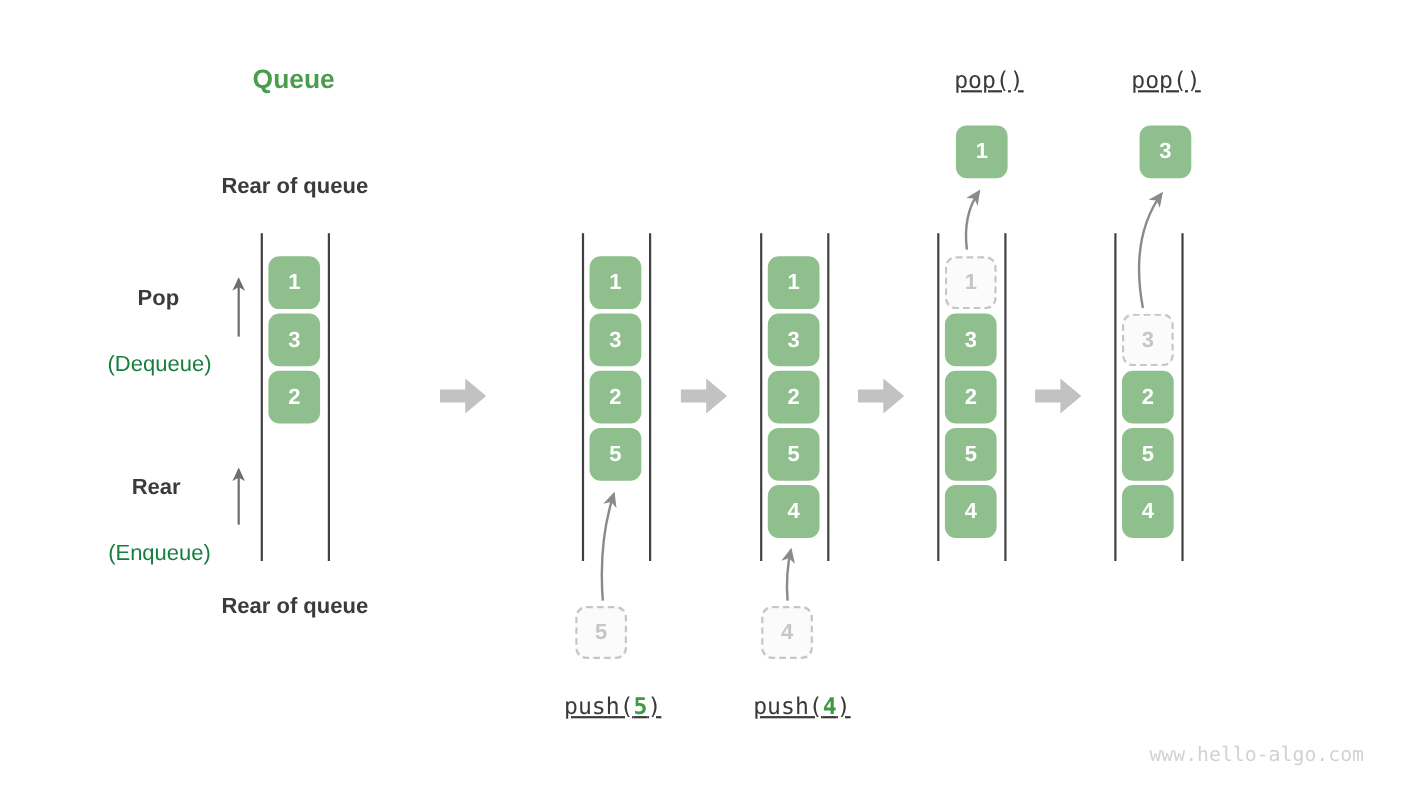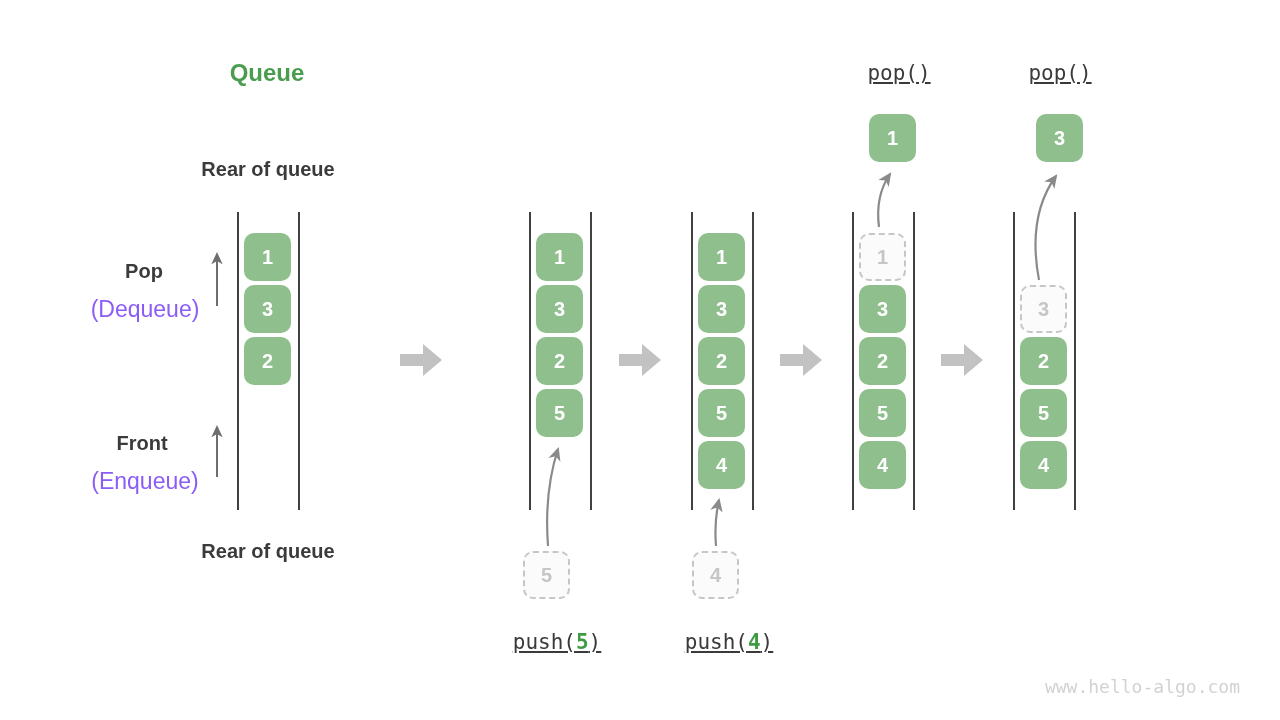--- a/index.html
+++ b/index.html
@@ -4,21 +4,21 @@
 <style>
   html,body{margin:0;padding:0;background:#ffffff;}
   #canvas{
     position:relative;width:1280px;height:720px;background:#ffffff;overflow:hidden;
     font-family:"Liberation Sans",sans-serif;
   }
   .abs{position:absolute;}
   .ctr{transform:translateX(-50%);white-space:nowrap;}
   .title{font-size:24px;font-weight:bold;color:#4A9D4F;}
   .heading{font-size:20px;font-weight:bold;color:#3B3B3B;}
-  .alias{font-size:23px;color:#8b5cf6;}
+  .alias{font-size:20px;color:#15803d;margin-top:24px;}
   .wall{position:absolute;top:212px;height:298px;width:1.5px;background:#414141;}
   .box{
     position:absolute;width:47px;height:48px;border-radius:10px;background:#8FBF8C;
     color:#FFFFFF;font-size:20px;font-weight:bold;
     display:flex;align-items:center;justify-content:center;box-sizing:border-box;
   }
   .ghost{
     background:#FBFBFB;border:2px dashed #C6C6C6;color:#C6C6C6;
   }
   .oplabel{
@@ -37,21 +37,21 @@
 
 <div id="canvas">
 
   <div class="abs ctr title" style="left:267px;top:59px;">Queue</div>
 
   <div class="abs ctr heading" style="left:268px;top:158px;">Rear of queue</div>
 
   <div class="abs ctr heading" style="left:144px;top:260px;">Pop</div>
   <div class="abs ctr alias" style="left:145px;top:296px;">(Dequeue)</div>
 
-  <div class="abs ctr heading" style="left:142px;top:432px;">Front</div>
+  <div class="abs ctr heading" style="left:142px;top:432px;">Rear</div>
   <div class="abs ctr alias" style="left:145px;top:468px;">(Enqueue)</div>
 
   <div class="abs ctr heading" style="left:268px;top:540px;text-align:right;">Rear of queue</div>
 
   <div class="watermark">www.hello-algo.com</div>
 
   <div id="queues">
       <div class="wall" style="left: 237px;"></div>
       <div class="wall" style="left: 298px;"></div>
       <div class="box" style="left: 244px; top: 233px;">1</div>

